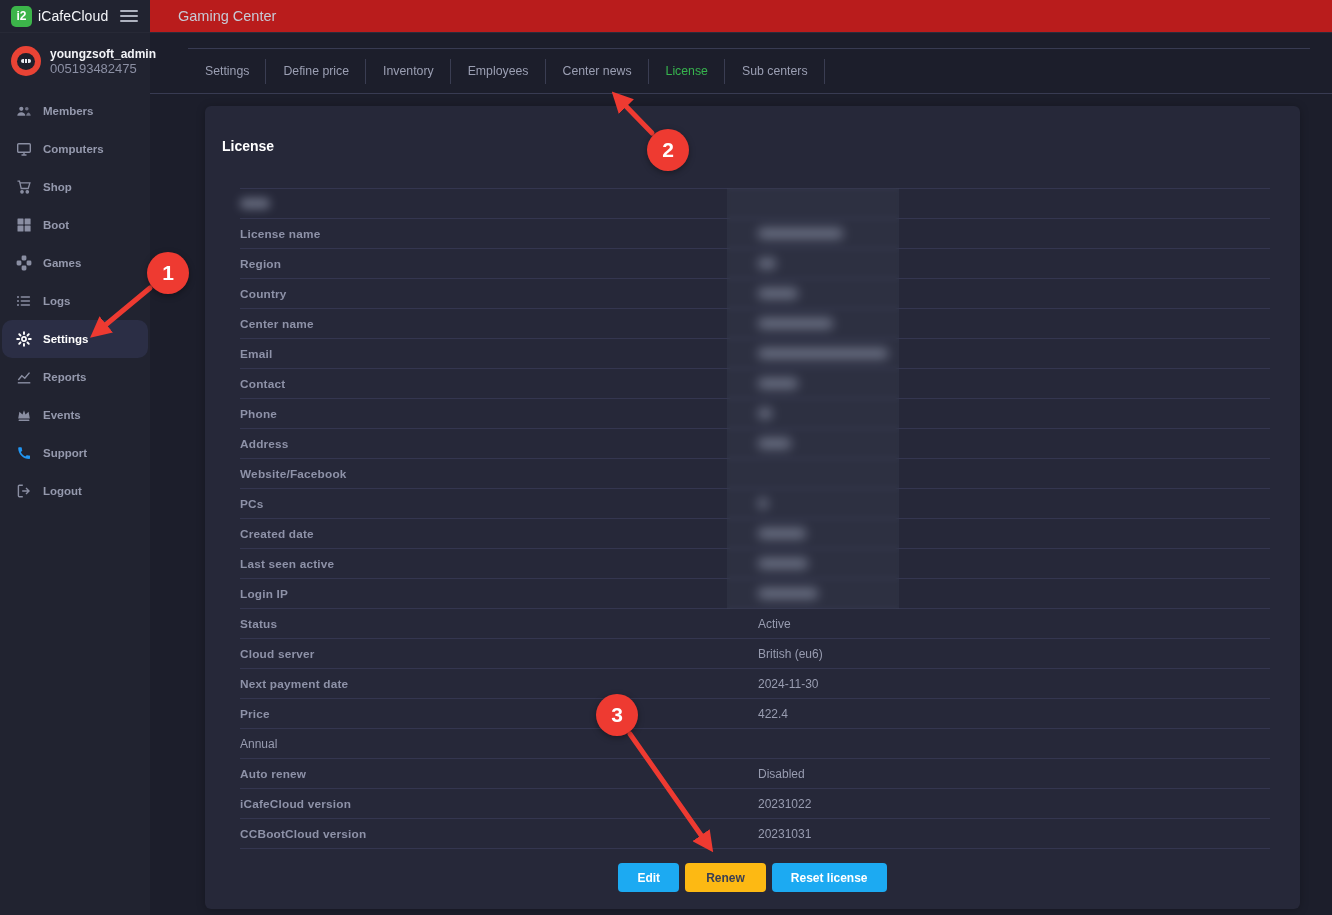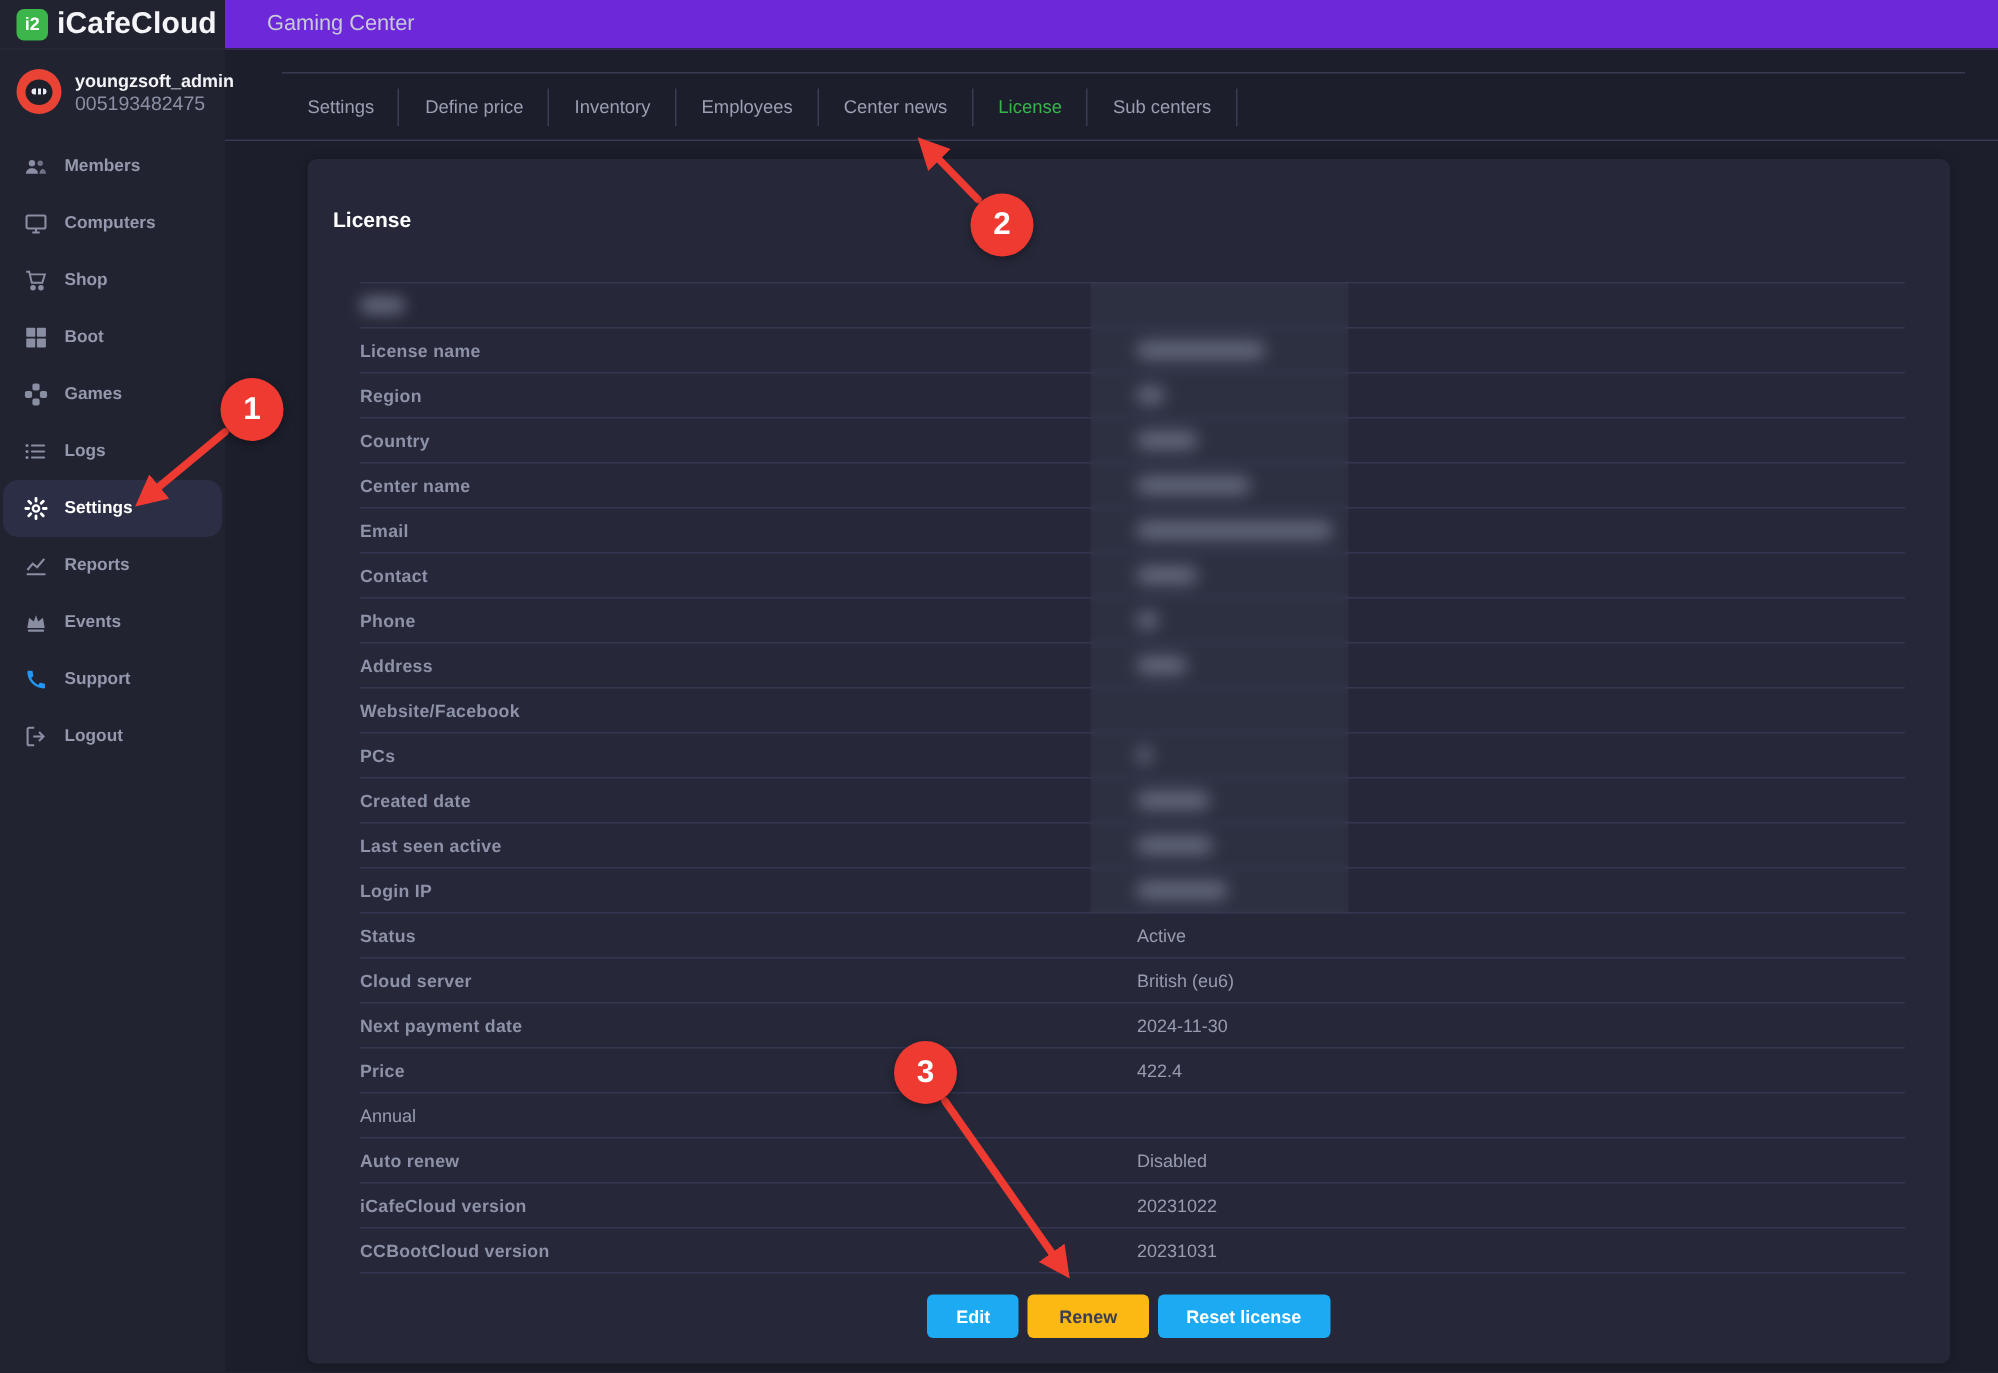--- a/index.html
+++ b/index.html
@@ -19,21 +19,21 @@
   }
   .sidebar-top {
     height:33px; display:flex; align-items:center; justify-content:space-between;
     padding:0 12px 0 11px; border-bottom:1px solid #272936;
   }
   .logo { display:flex; align-items:center; gap:6px; }
   .logo-badge {
     width:21px; height:21px; border-radius:5px; background:var(--logo-green,#3cb54a);
     color:#fff; font-size:12px; font-weight:bold; display:flex; align-items:center; justify-content:center;
   }
-  .logo-text { color:#f4f5f8; font-size:20px; font-weight:bold; letter-spacing:.1px; }
+  .logo-text { color:#f4f5f8; font-size:14px; font-weight:normal; letter-spacing:.1px; }
   .hamburger { width:18px; cursor:pointer; }
   .hamburger i { display:block; height:2px; background:#aeb2bf; margin:3px 0; border-radius:1px; }
 
   .user { display:flex; align-items:center; gap:9px; padding:13px 10px 12px 11px; }
   .avatar {
     width:30px; height:30px; border-radius:50%; background:var(--avatar-red,#e94335);
     position:relative; flex:none; overflow:hidden;
   }
   .avatar .ninja {
     position:absolute; left:6px; top:7px; width:18px; height:17px; border-radius:50%;
@@ -55,21 +55,21 @@
   .nav-item .icon svg { width:16px; height:16px; }
   .nav-item.active {
     background:#2b2e45; border-radius:10px; margin:0 2px; padding-left:14px; color:#ffffff;
   }
   .nav-item.active .icon { color:#ffffff; }
   .nav-item.support .icon { color:#2196f3; }
 
   
   .main { position:absolute; left:150px; top:0; width:1182px; height:915px; }
   .topbar {
-    height:33px; background:#6d28d9; border-bottom:1px solid #2a2c3b;
+    height:33px; background:#b91c1c; border-bottom:1px solid #2a2c3b;
     display:flex; align-items:center; padding-left:28px;
   }
   .topbar-title { font-size:14.5px; color:#c7cad6; }
 
   .tab-section { margin-top:15px; border-bottom:1px solid #383b52; }
   .tabs-row { margin:0 22px 0 38px; border-top:1px solid #383b52; display:flex; height:45px; }
   .tab {
     padding:0 17px; line-height:45px; font-size:12.3px; color:#9b9fb3;
     position:relative; cursor:pointer; white-space:nowrap;
   }

